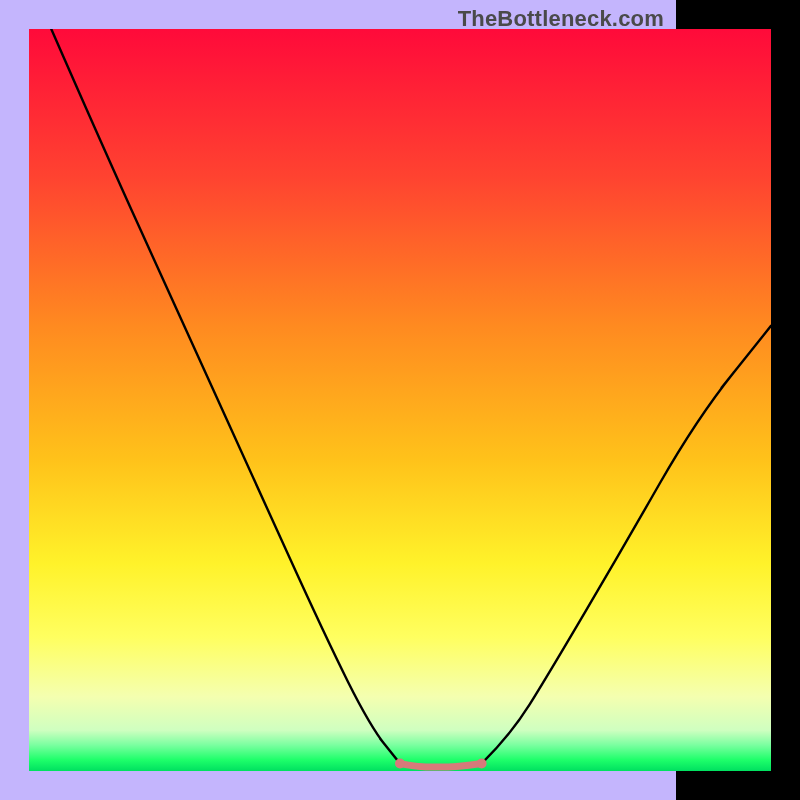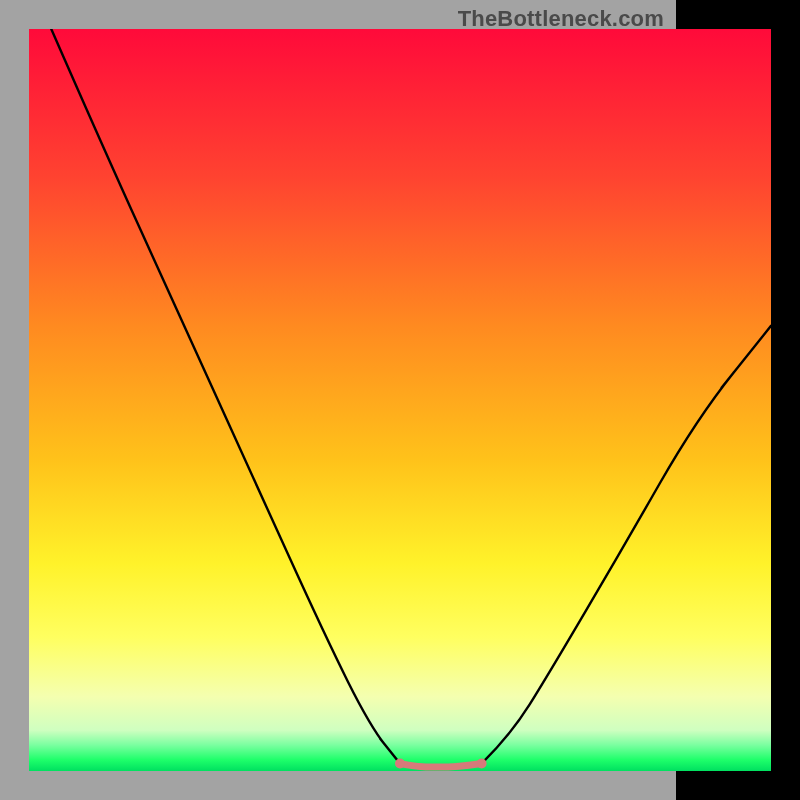--- a/index.html
+++ b/index.html
@@ -10,21 +10,21 @@
     background: #000;
     overflow: hidden;
     font-family: Arial, Helvetica, sans-serif;
   }
   .frame {
     position: absolute;
     left: 0;
     top: 0;
     width: 676px;
     height: 800px;
-    background: #a3a3a3;
+    background: #c4b5fd;
   }
   .plot {
     position: absolute;
     left: 29px;
     top: 29px;
     width: 742px;
     height: 742px;
     overflow: hidden;
   }
   .watermark {

